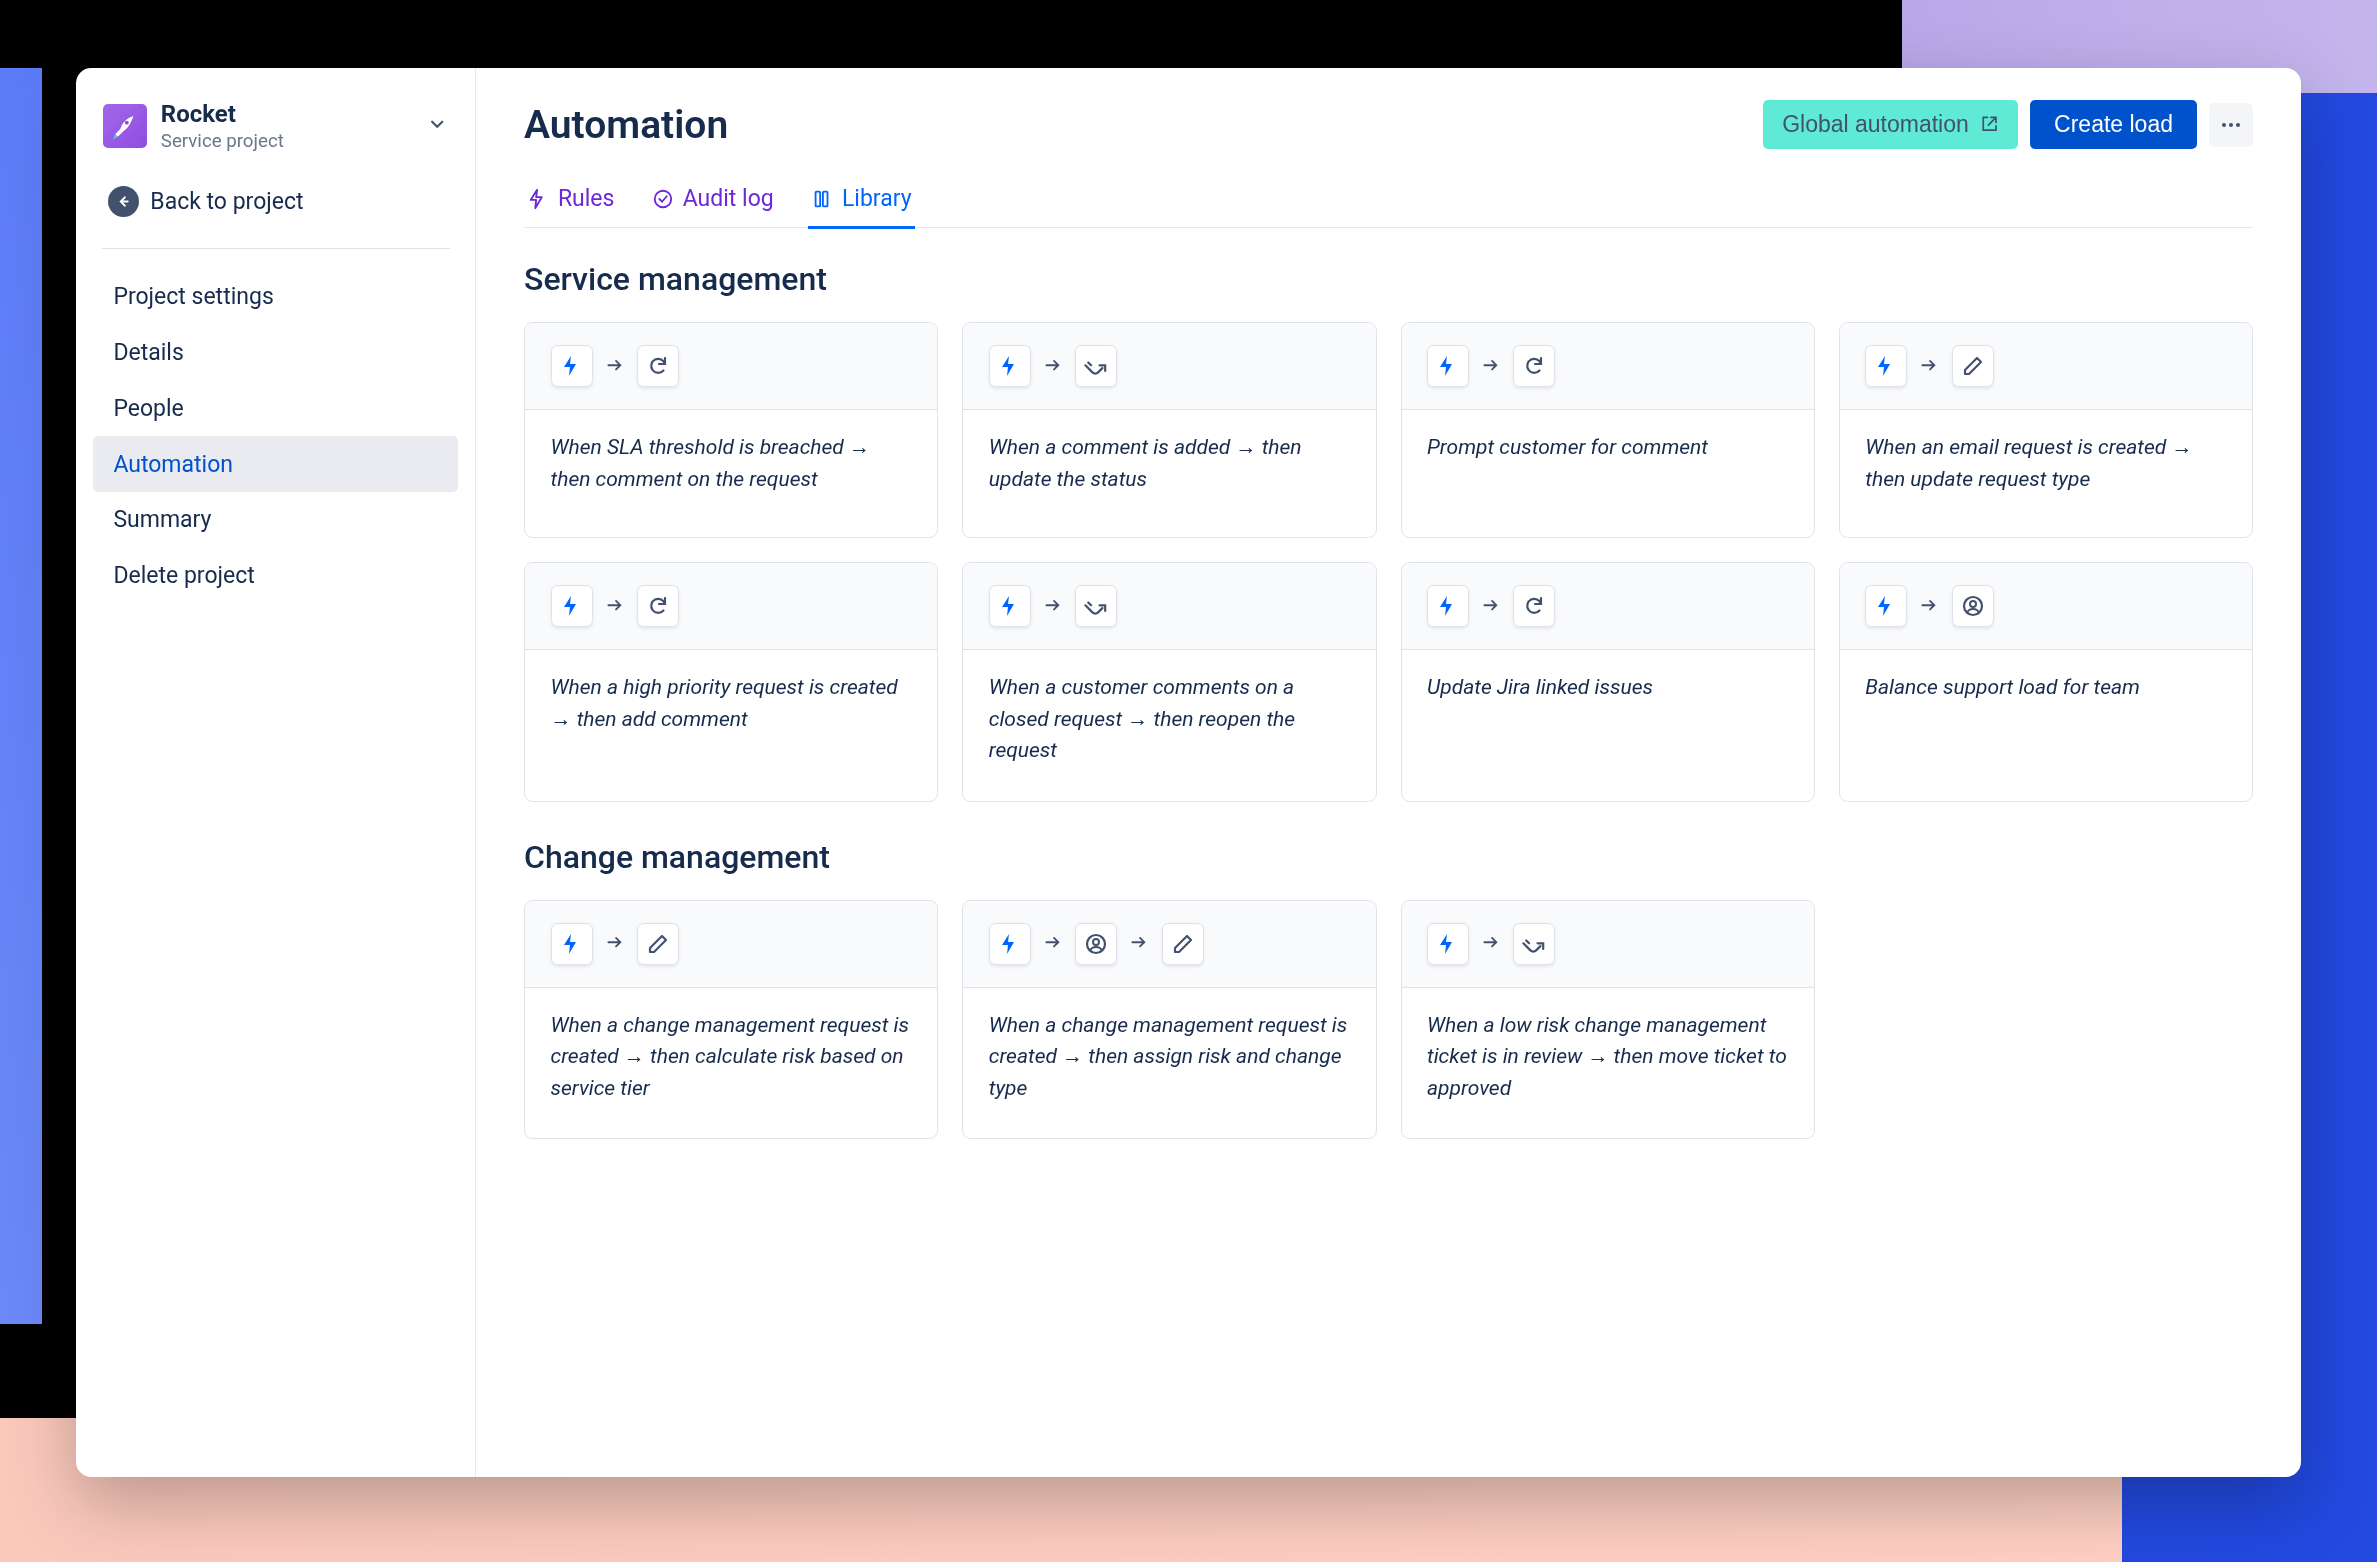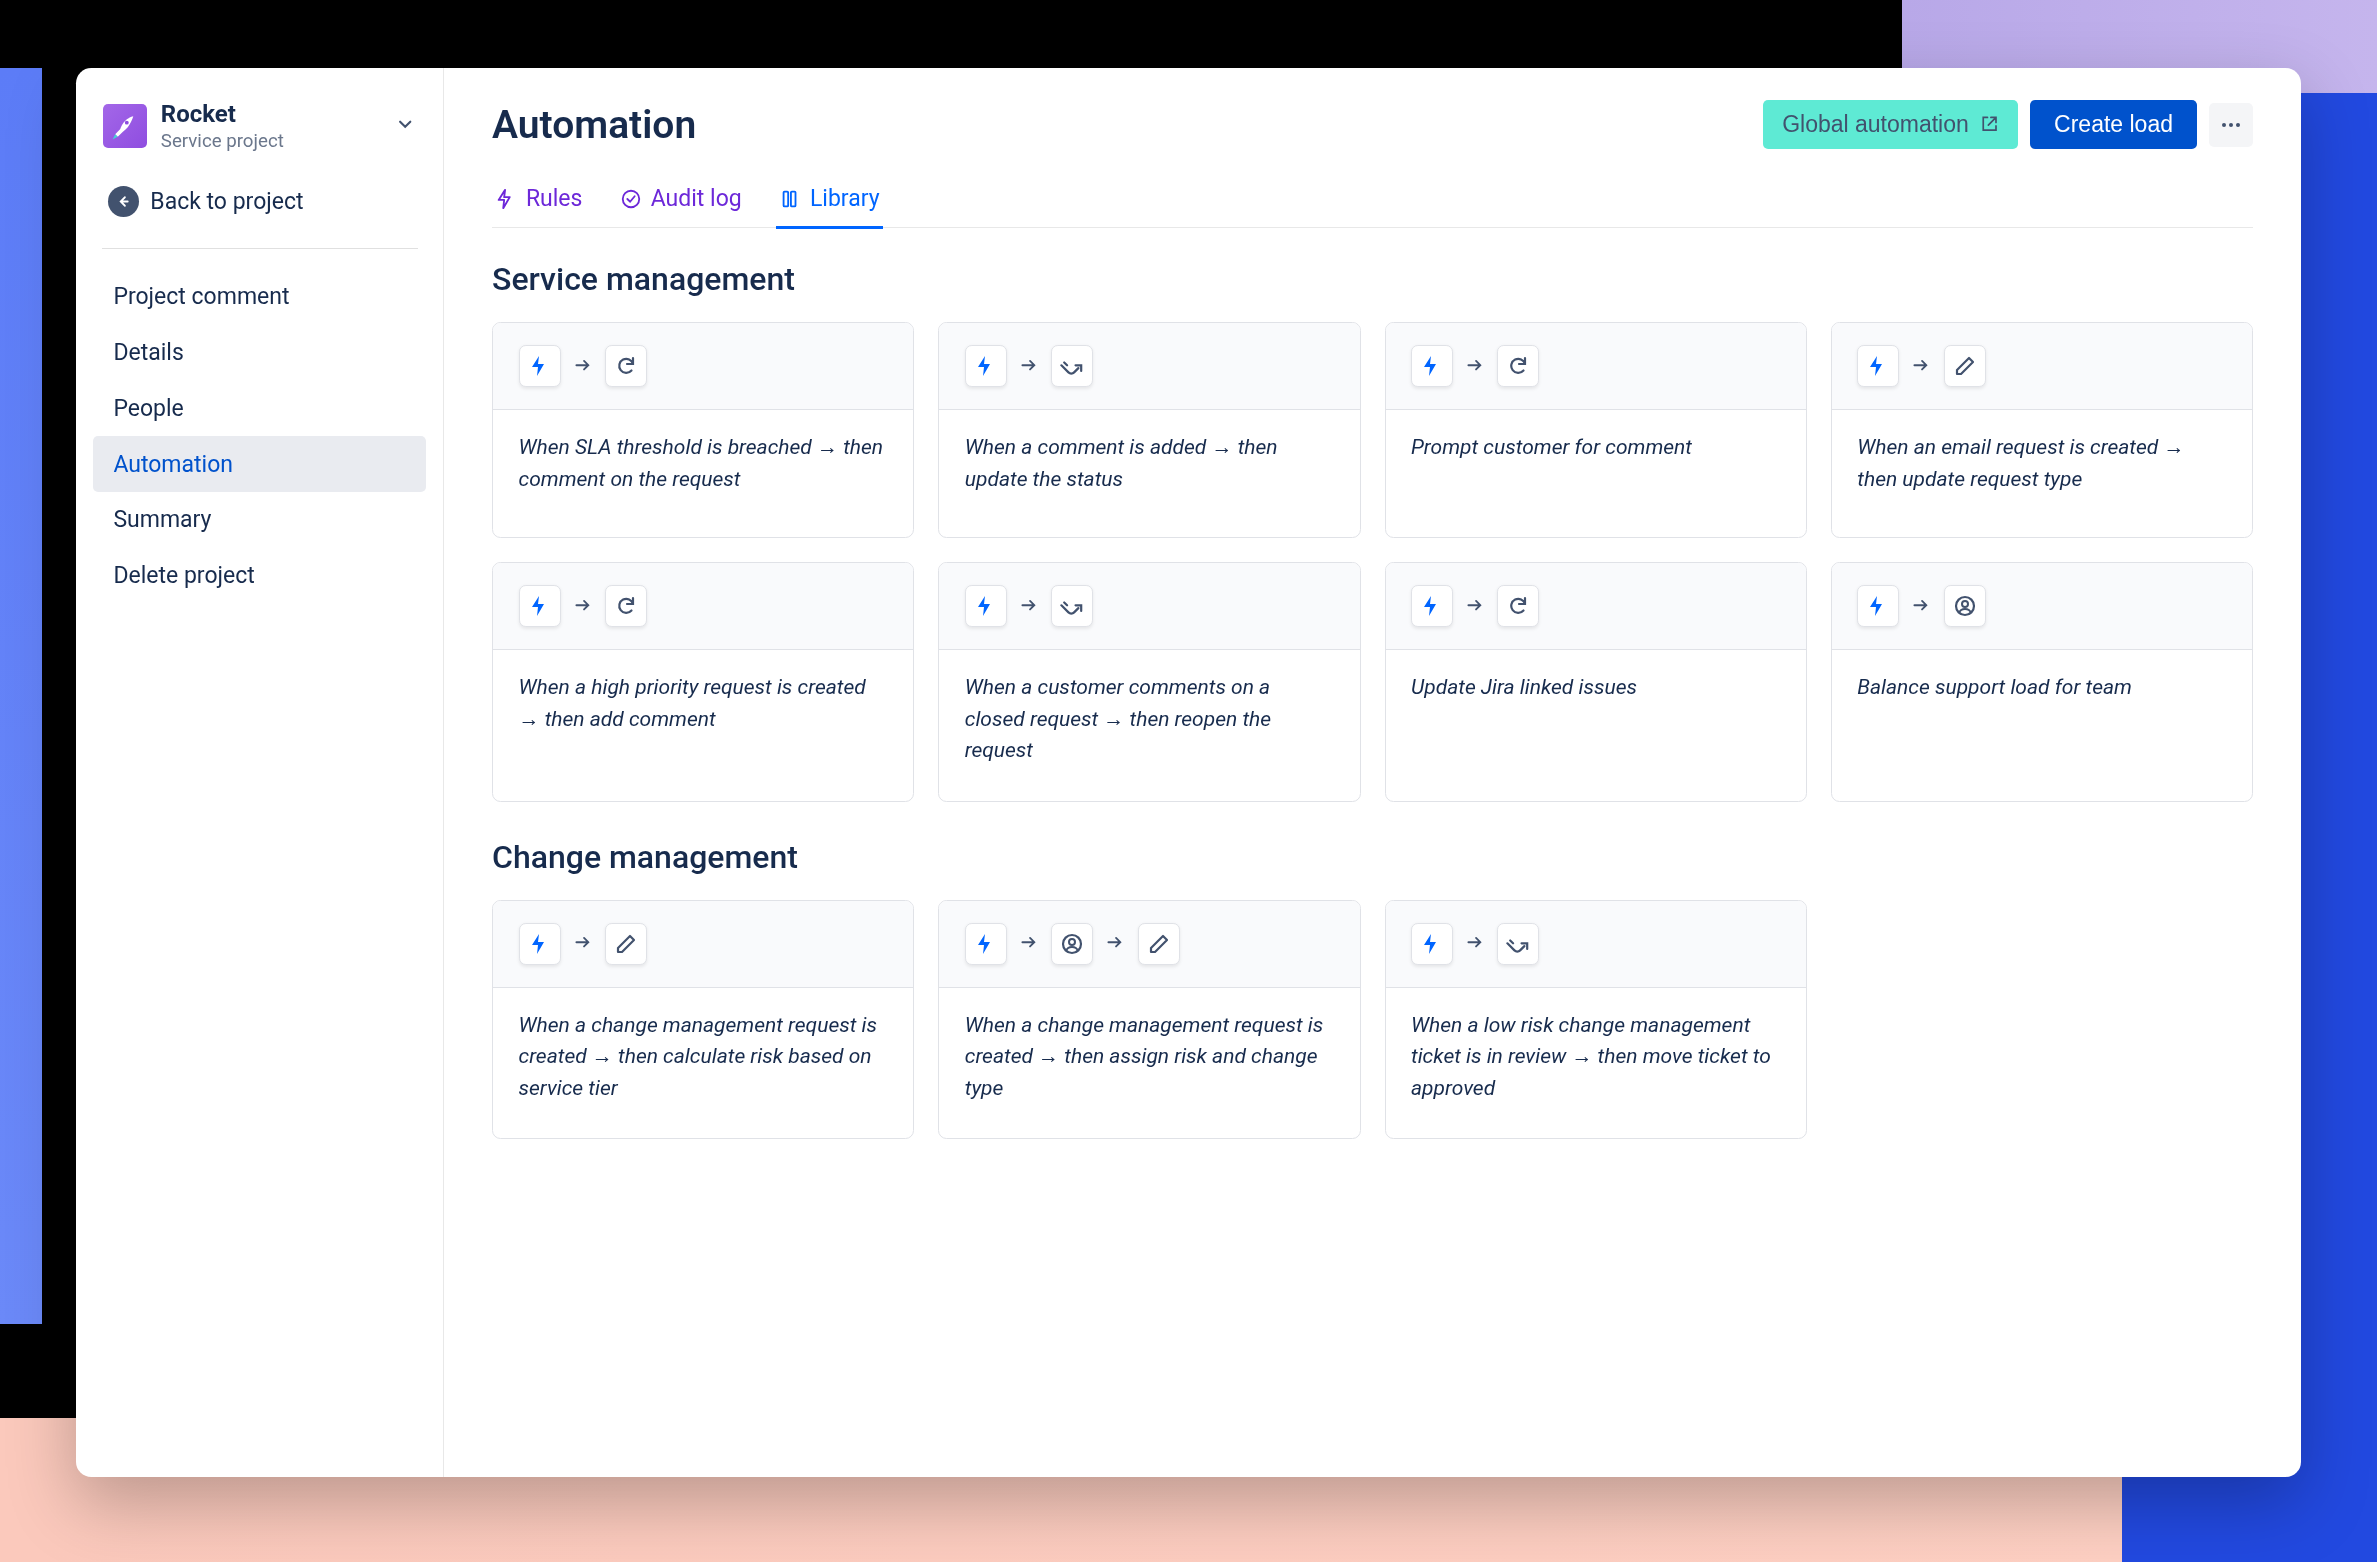--- a/index.html
+++ b/index.html
@@ -47,21 +47,21 @@
 .app-window {
   position: absolute;
   top: 68px; left: 76px; right: 76px; bottom: 85px;
   background: #fff;
   border-radius: 15.3px;
   box-shadow: 0 25.5px 68px rgba(0,0,0,0.25);
   display: flex;
   overflow: hidden;
 }
 .sidebar {
-  width: 368px;
+  width: 400px;
   border-right: 0.8px solid #e8e8e8;
   padding: 25.5px 17px;
   flex-shrink: 0;
 }
 .project-header {
   display: flex;
   align-items: center;
   gap: 13.6px;
   padding: 6.8px 10.2px;
   margin-bottom: 15.3px;
@@ -268,21 +268,21 @@
         <svg viewBox="0 0 24 24">
             <path d="M14 6l-6 6 6 6M8 12h10" stroke="#fff" stroke-width="2.5" fill="none" stroke-linecap="round"></path>
           </svg>
       </div>
       <span class="back-text">Back to project</span>
     </div>
 
     <div class="divider"></div>
 
     <div id="sidebar-nav">
-        <div class="nav-item">Project comment</div>
+        <div class="nav-item">Project settings</div>
         <div class="nav-item">Details</div>
         <div class="nav-item">People</div>
         <div class="nav-item active">Automation</div>
         <div class="nav-item">Summary</div>
         <div class="nav-item">Delete project</div>
       </div>
   </aside>
 
   <main class="main">
     <div class="page-header">

